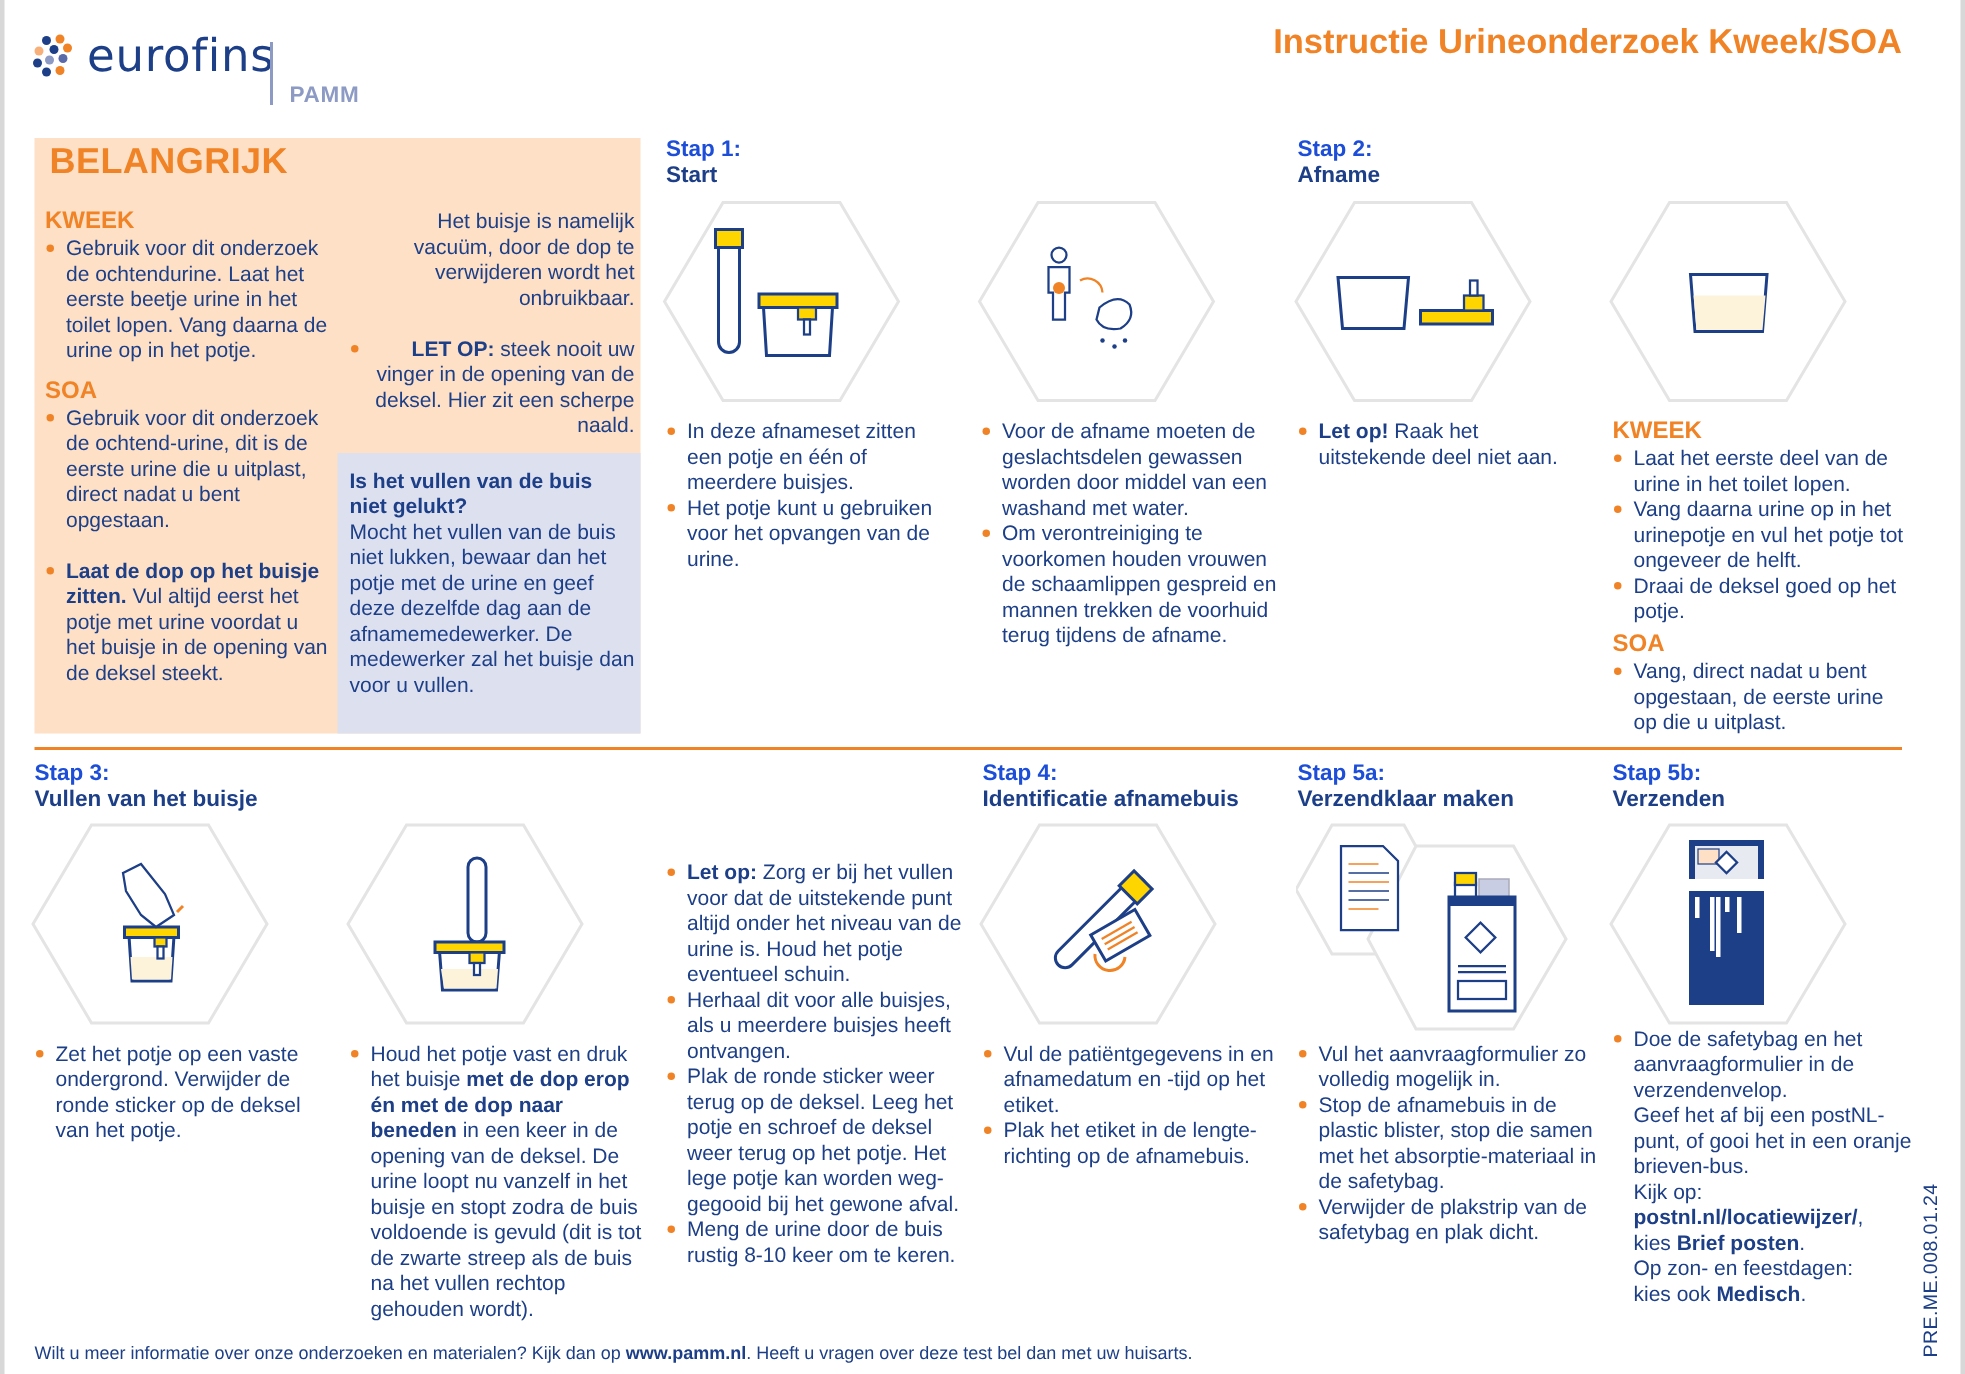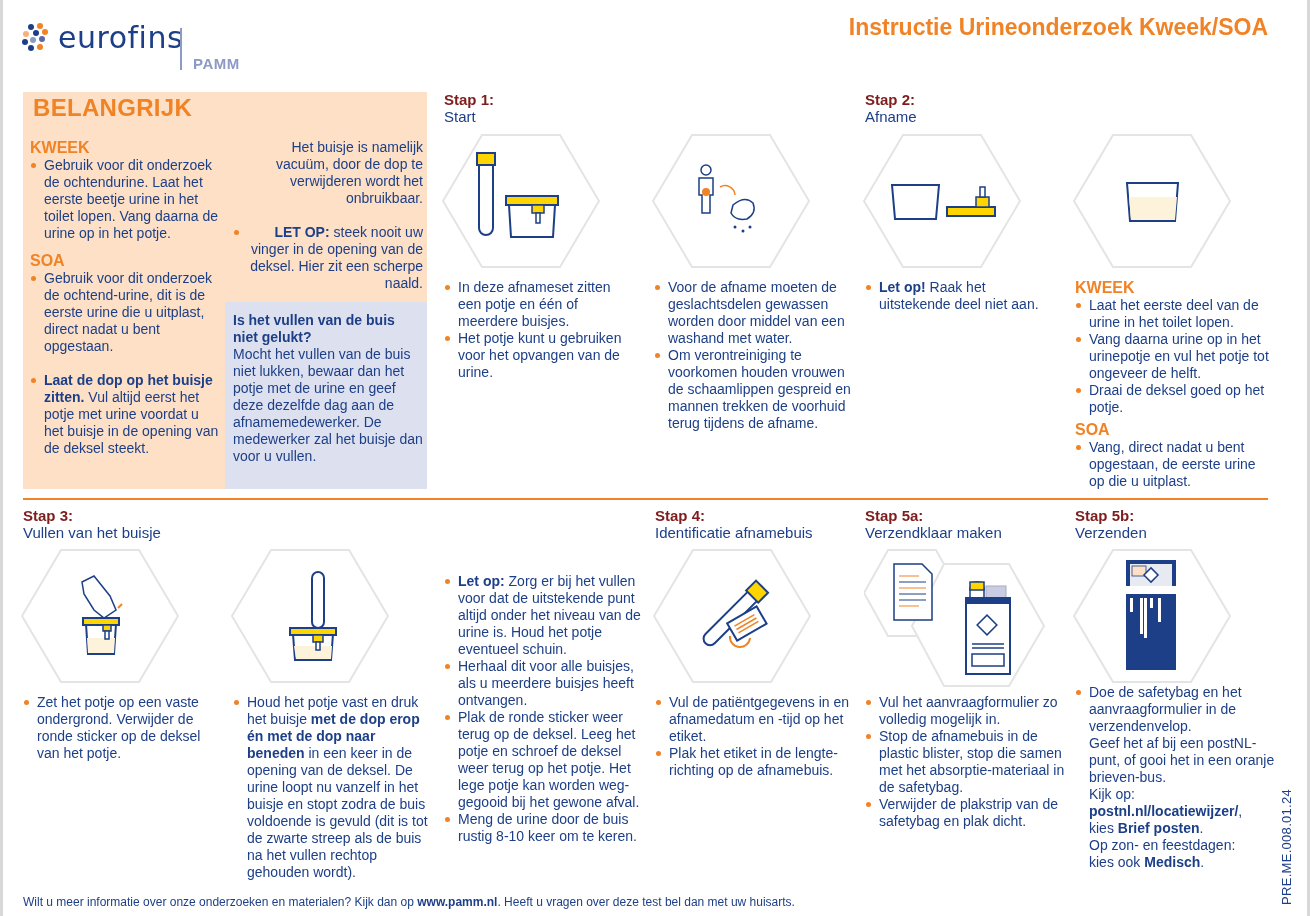--- a/index.html
+++ b/index.html
@@ -18,22 +18,22 @@
   
   .imp-box { left: 23px; top: 92px; width: 404px; height: 397px; background: #fde0c6; }
   .imp-blue { left: 225px; top: 302px; width: 202px; height: 187px; background: #dde0ef; }
   .imp-title { left: 33px; top: 99px; font-size: 24px; font-weight: bold; color: #f08326; letter-spacing: 0.3px; }
   .sub-head { font-size: 16px; font-weight: bold; color: #f08326; line-height: 18px; }
 
   ul.b { list-style: none; }
   ul.b li { position: relative; padding-left: 14px; }
   ul.b li::before { content: ""; position: absolute; left: 1px; top: 6px; width: 5px; height: 5px; border-radius: 50%; background: #f08326; }
 
-  .step-label { font-size: 15px; font-weight: bold; color: #7f1d1d; line-height: 17px; }
-  .step-title { font-size: 15px; font-weight: normal; color: #1d3f87; line-height: 18px; }
+  .step-label { font-size: 15px; font-weight: bold; color: #1d4ed8; line-height: 17px; }
+  .step-title { font-size: 15px; font-weight: bold; color: #1d3f87; line-height: 18px; }
 
   .hex { width: 156px; height: 136px; }
   .hex svg { width: 100%; height: 100%; overflow: visible; }
 
   .hr { left: 23px; top: 498px; width: 1245px; height: 2px; background: #f08326; }
 
   .footer { left: 23px; top: 894px; font-size: 12px; color: #1d3f87; }
   .docref { left: 1278px; top: 905px; transform-origin: 0 0; transform: rotate(-90deg); font-size: 13px; color: #1d3f87; letter-spacing: 0.3px; white-space: nowrap; }
   .frame-left { left: 0; top: 0; width: 3px; height: 916px; background: #d8d8d8; }
   .frame-right { right: 0; top: 0; width: 3px; height: 916px; background: #d8d8d8; }

